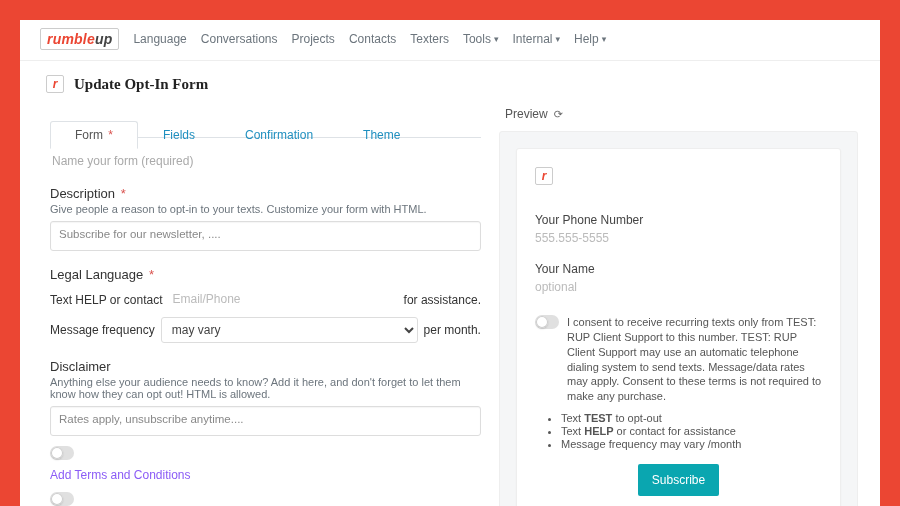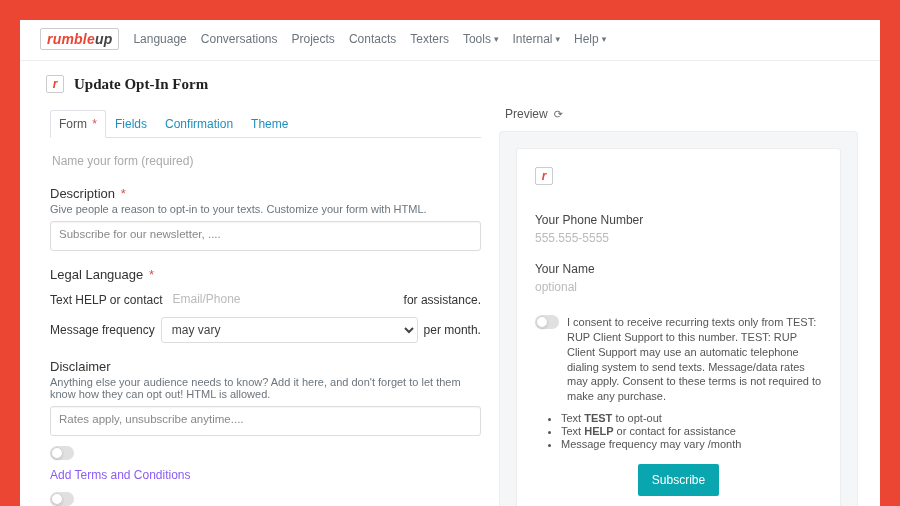--- a/index.html
+++ b/index.html
@@ -58,22 +58,22 @@
     font-style:italic;font-weight:700;color:var(--brand-red);font-size:12px;
   }
   .page-title{font-family:Georgia,"Times New Roman",serif;font-weight:700;font-size:15px;color:#222;}
   
   .cols{display:flex;gap:0;padding:0 22px 0 22px;}
   .left{flex:1 1 56%;min-width:0;padding-right:10px;}
   .right{flex:1 1 44%;min-width:0;}
   
   .tabs{display:flex;border-bottom:1px solid var(--border);margin:10px 8px 0 8px;}
   .tab{
-    padding:6px 8px;font-size:12px;color:var(--link);cursor:pointer;
-    border:1px solid transparent;border-bottom:none;position:relative;top:1px;
+    padding:6px 24px;font-size:12px;color:var(--link);cursor:pointer;
+    border:1px solid transparent;border-bottom:none;position:relative;top:12px;
     border-radius:3px 3px 0 0;
   }
   .tab.active{color:#555;border-color:var(--border);background:#fff;border-bottom:1px solid #fff;}
   
   .form-body{padding:10px 8px;}
   .name-input{
     width:100%;border:none;padding:6px 2px;font-size:12px;color:var(--text-light);
     outline:none;
   }
   .name-input::placeholder{color:#aaa;}

